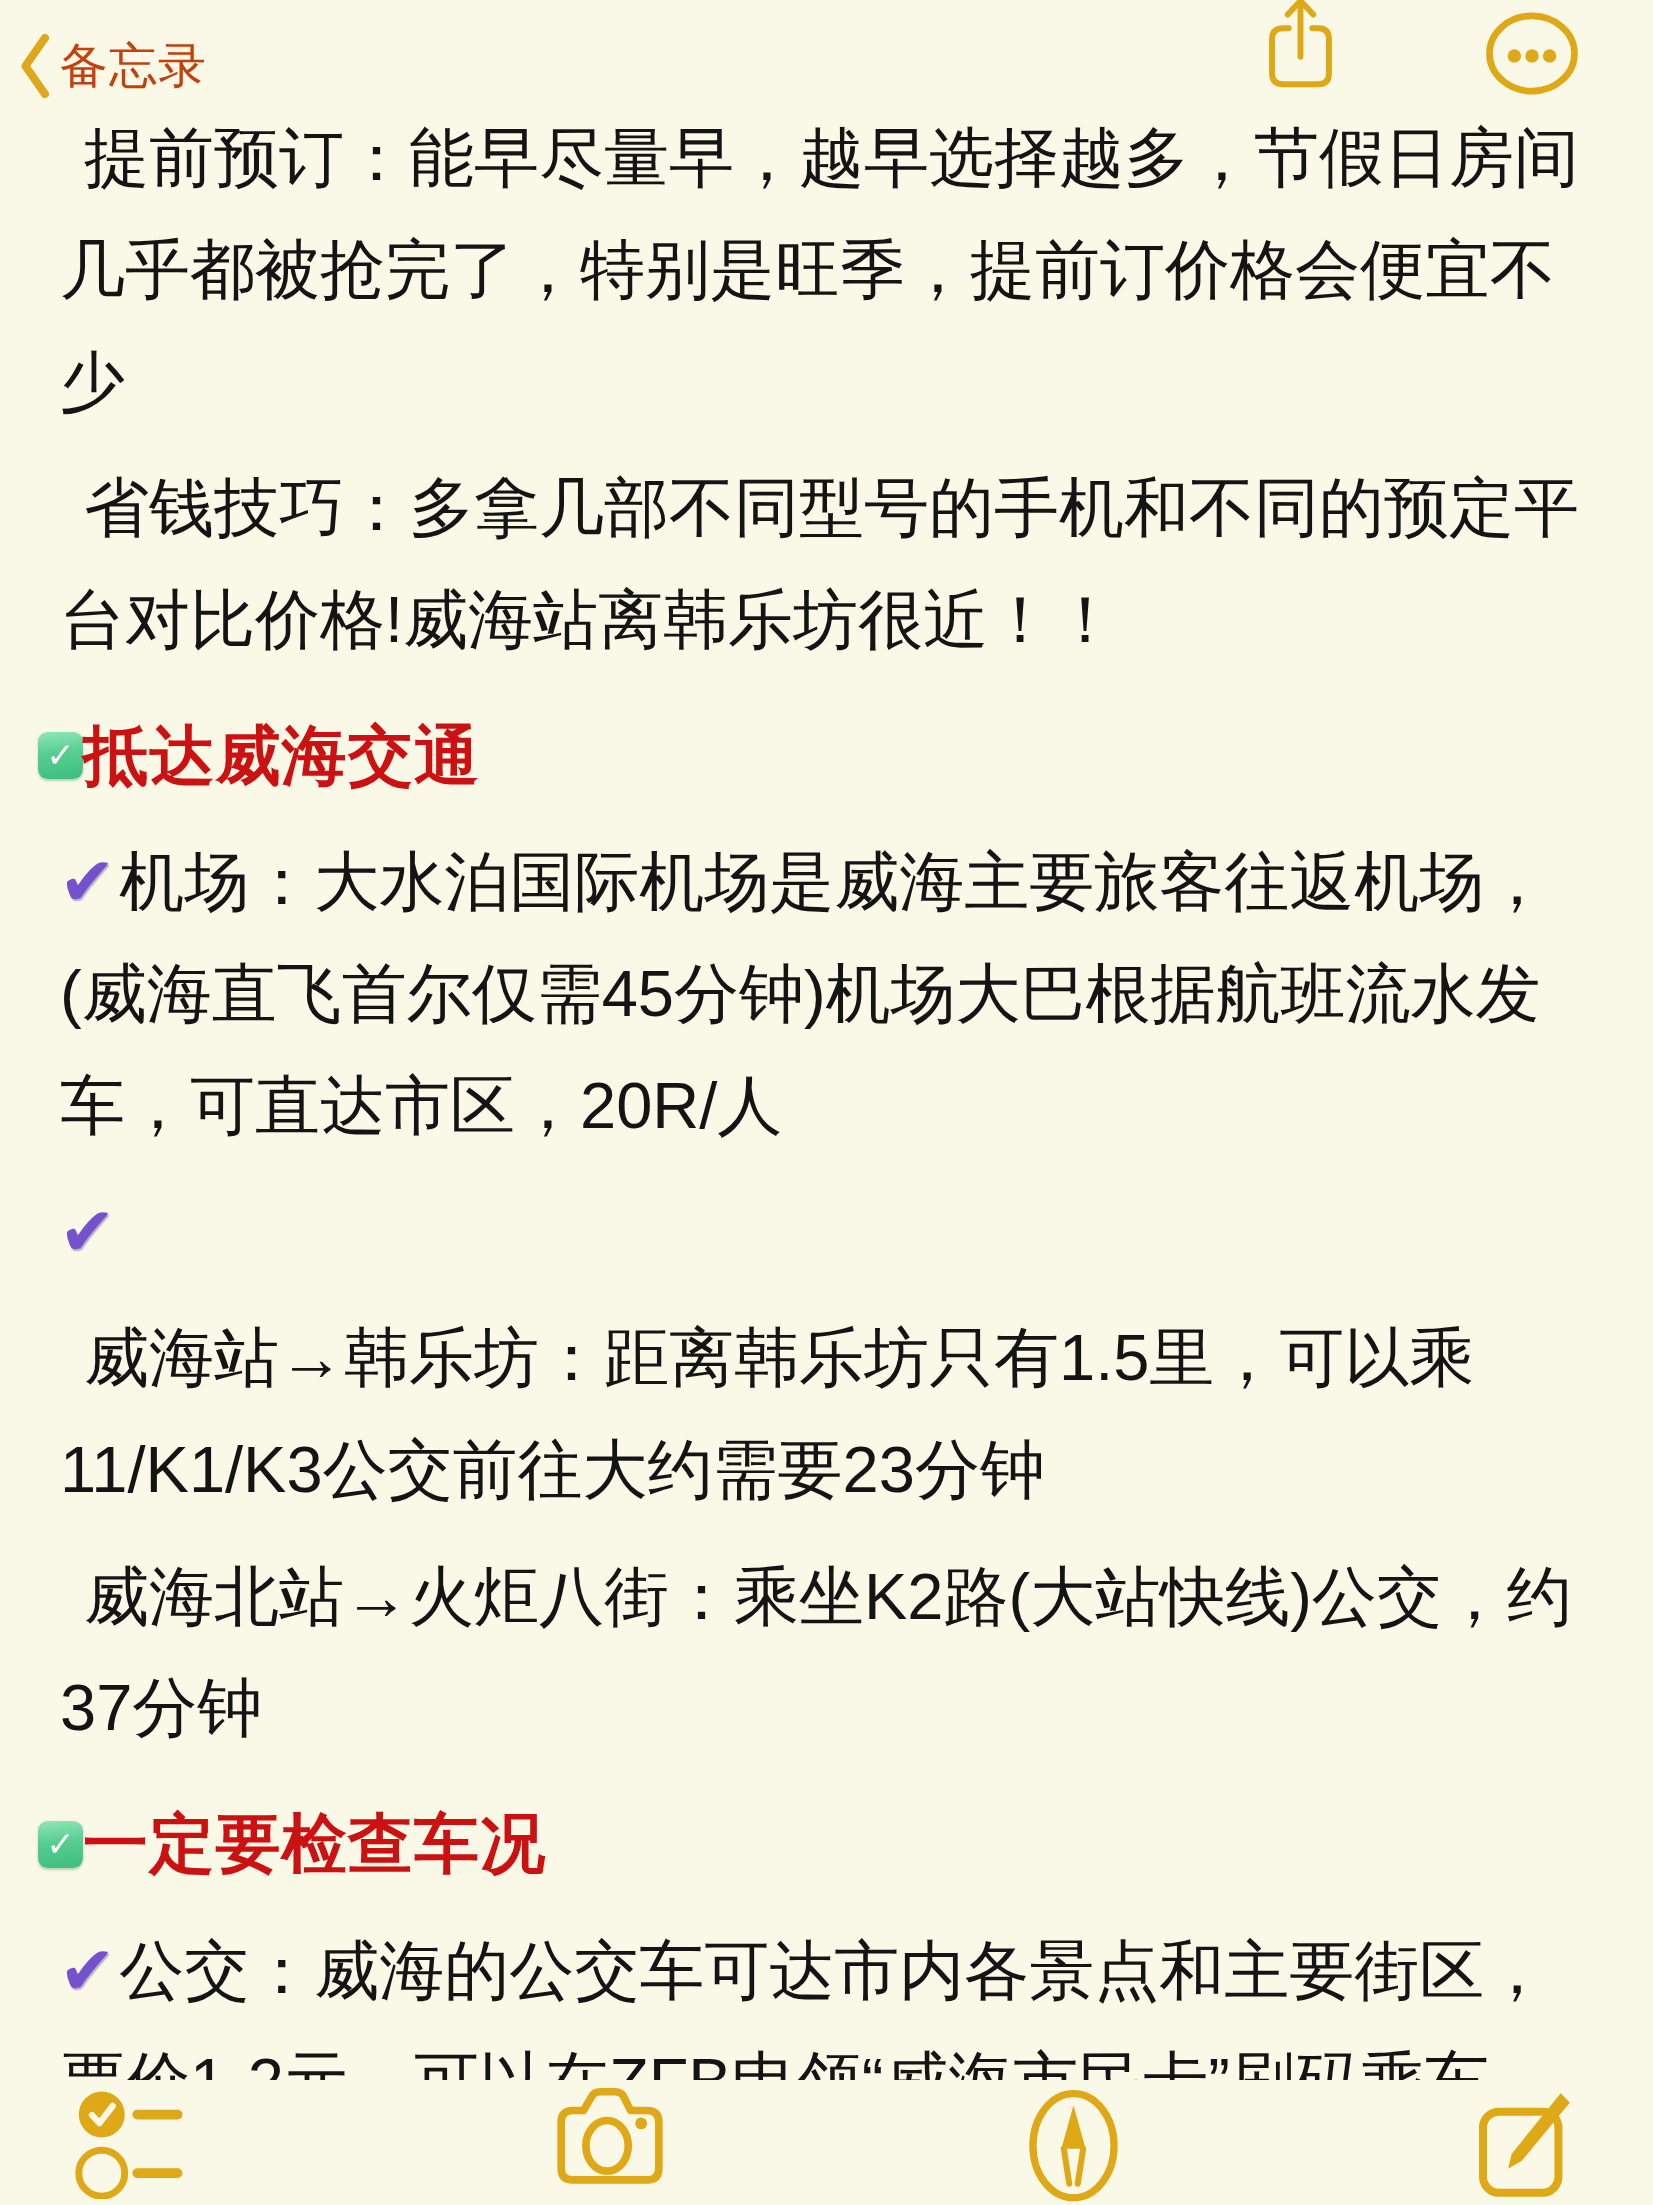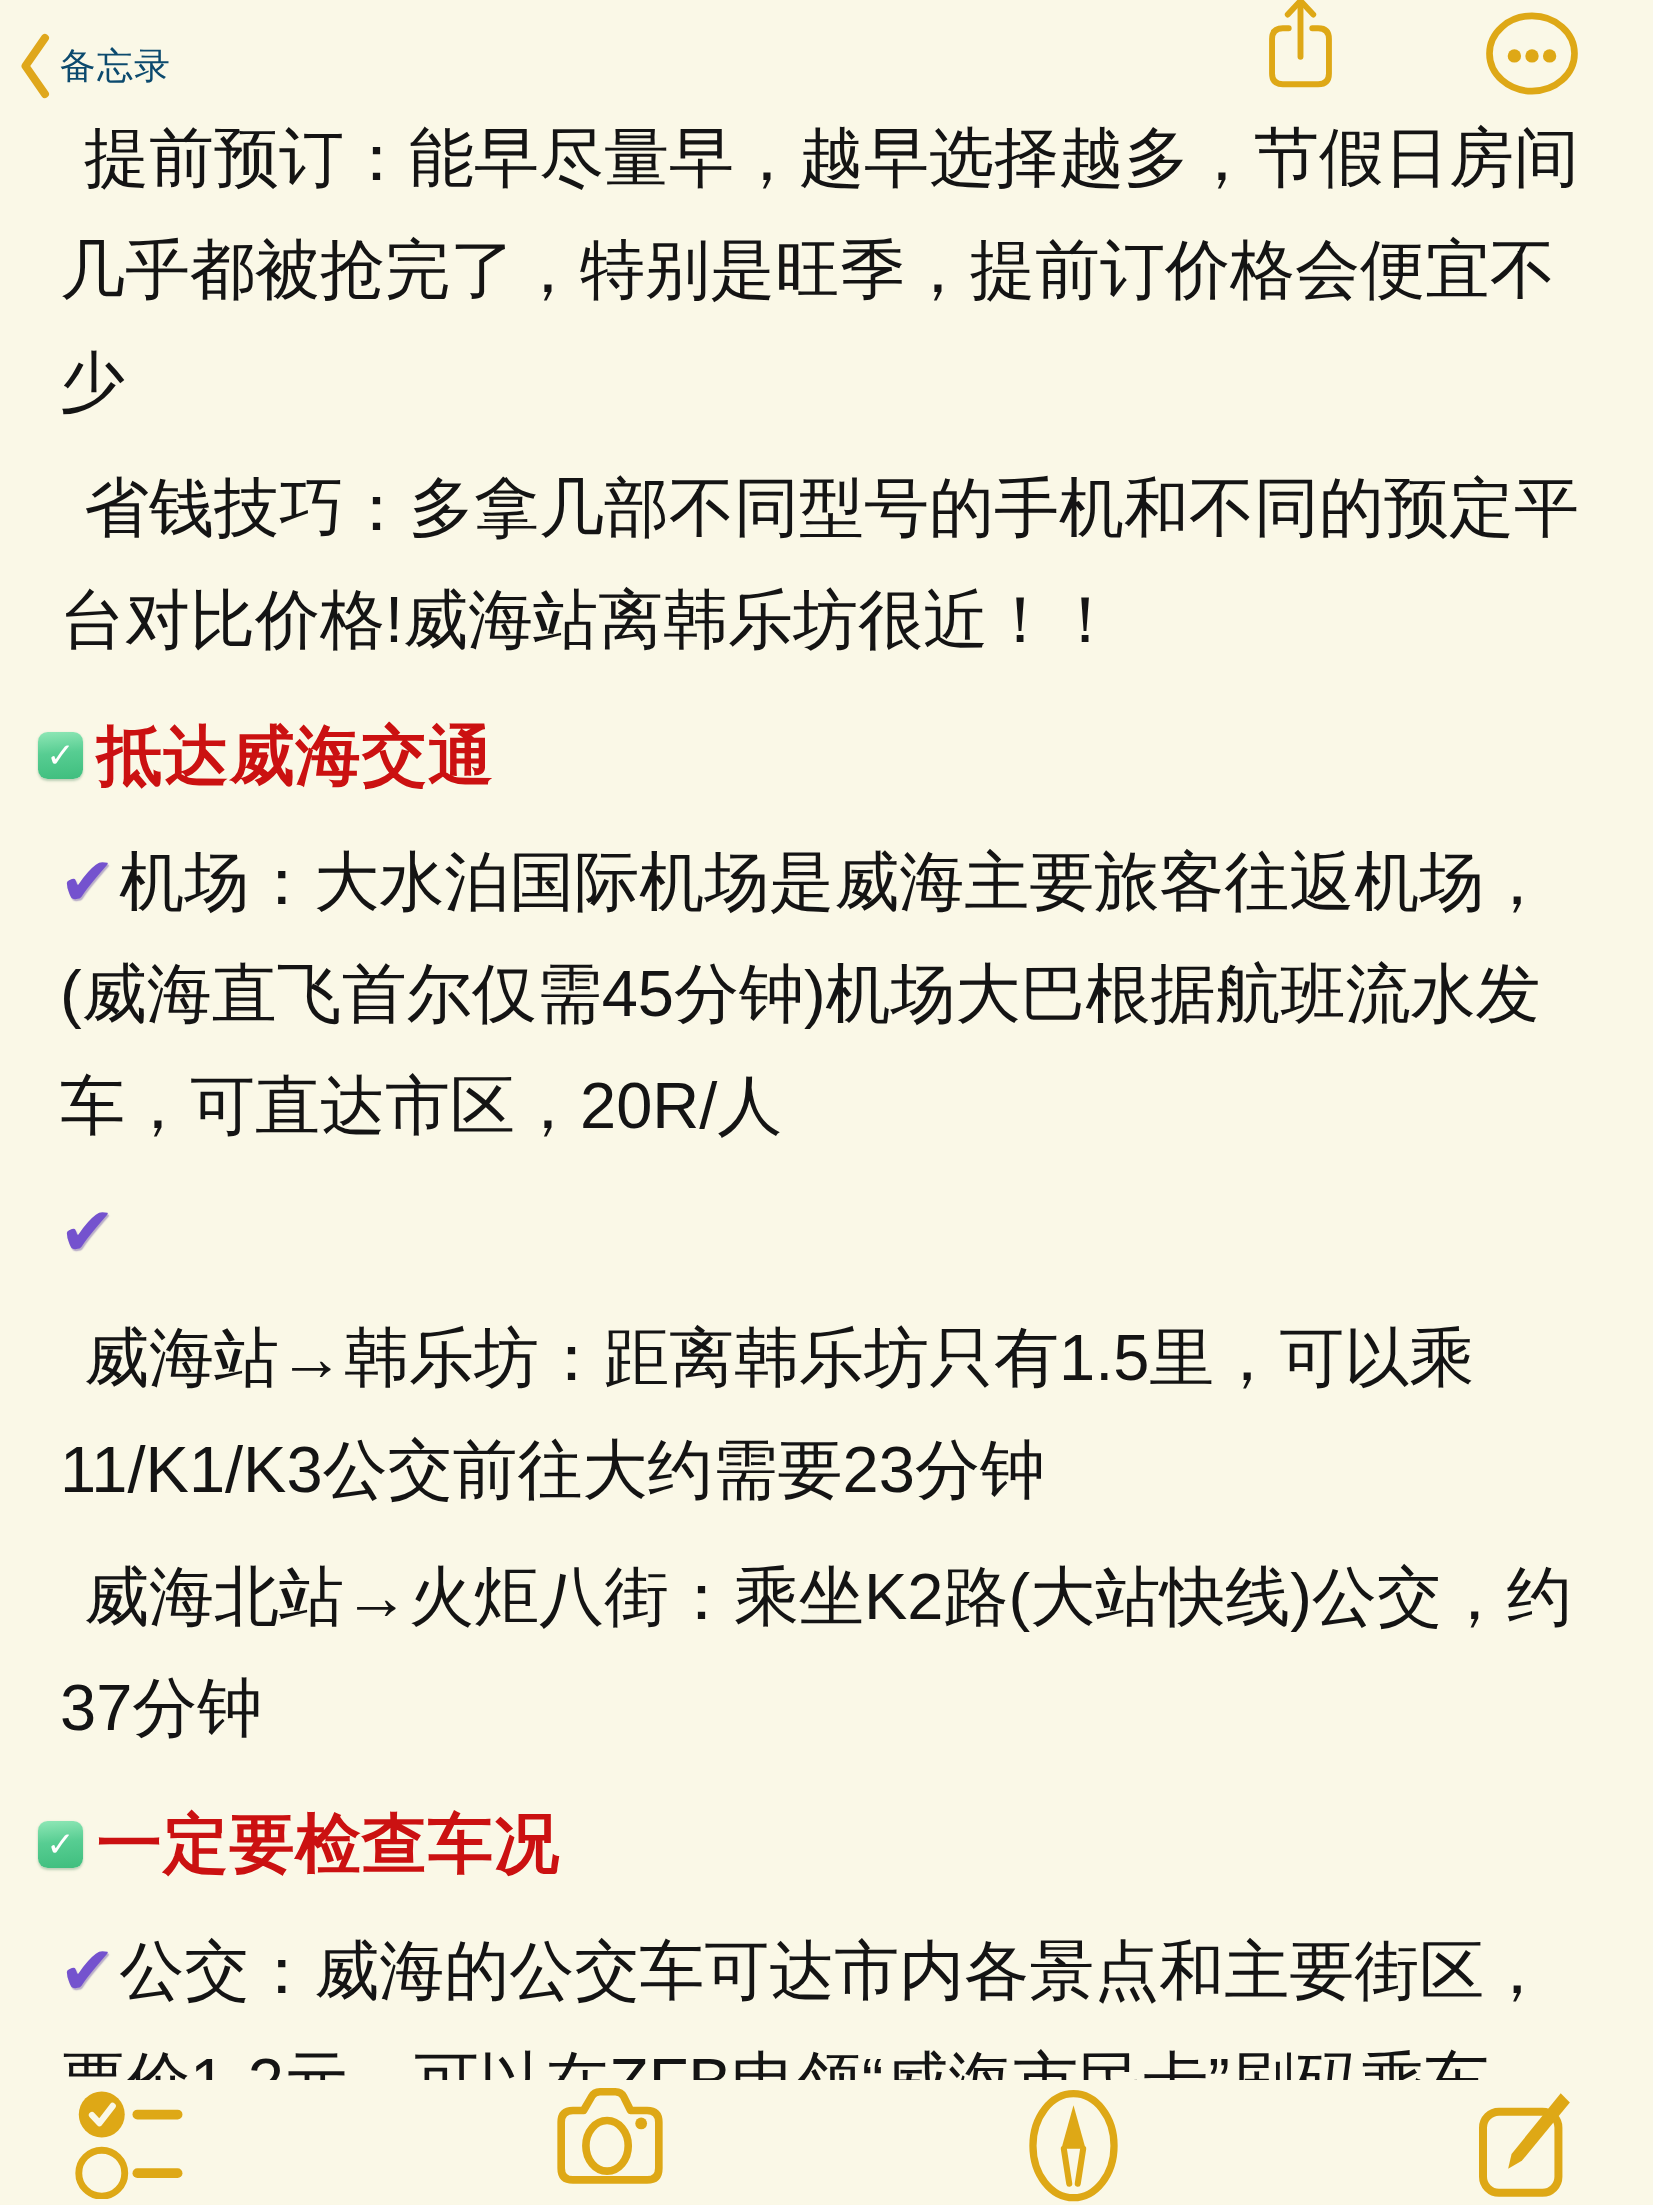--- a/index.html
+++ b/index.html
@@ -16,21 +16,21 @@
     position:absolute;top:0;left:0;right:0;height:103px;
     display:flex;justify-content:space-between;align-items:flex-end;
     padding:0 73px 3.6px 18px;box-sizing:border-box;
   }
   .nav-back{
     display:flex;align-items:center;gap:9.7px;
     background:none;border:none;padding:0;cursor:pointer;
   }
   .nav-back svg{display:block;}
   .nav-back-label{
-    font-size:36px;color:#0c4a6e;letter-spacing:1.2px;
+    font-size:48px;color:#c2410c;letter-spacing:1.2px;
   }
   .nav-actions{display:flex;align-items:flex-end;gap:144px;}
   .icon-btn{background:none;border:none;padding:0;cursor:pointer;display:block;}
   
   .content{
     position:absolute;top:91px;left:0;right:0;bottom:125px;
     padding:11px 61px 0 38px;box-sizing:border-box;
     font-size:65px;line-height:1.72;overflow:hidden;
   }
   .para{margin:0 0 14.6px 0;padding-left:22px;}
@@ -40,21 +40,21 @@
     color:#7452CE;
     font-size:1em;
     transform:scale(1.04);
     margin-right:4.9px;
     text-shadow:1.2px 1.8px 1.2px rgba(60,30,140,0.35);
   }
   .check-emoji::before{content:"\2714";}
   .heading{
     margin:24px 0 14.6px 0;
     font-weight:700;color:#CB1111;
-    display:flex;align-items:center;gap:14px;
+    display:flex;align-items:center;gap:0;
   }
   .checkbox-emoji{
     flex:0 0 auto;
     width:45px;height:47px;border-radius:9.7px;
     background:linear-gradient(175deg,#8FE7B6 0%,#57CD92 45%,#3FBE7E 100%);
     box-shadow:0 1.8px 2.4px rgba(0,90,40,0.25);
     display:flex;align-items:center;justify-content:center;
   }
   .checkbox-emoji::after{
     content:"\2713";

